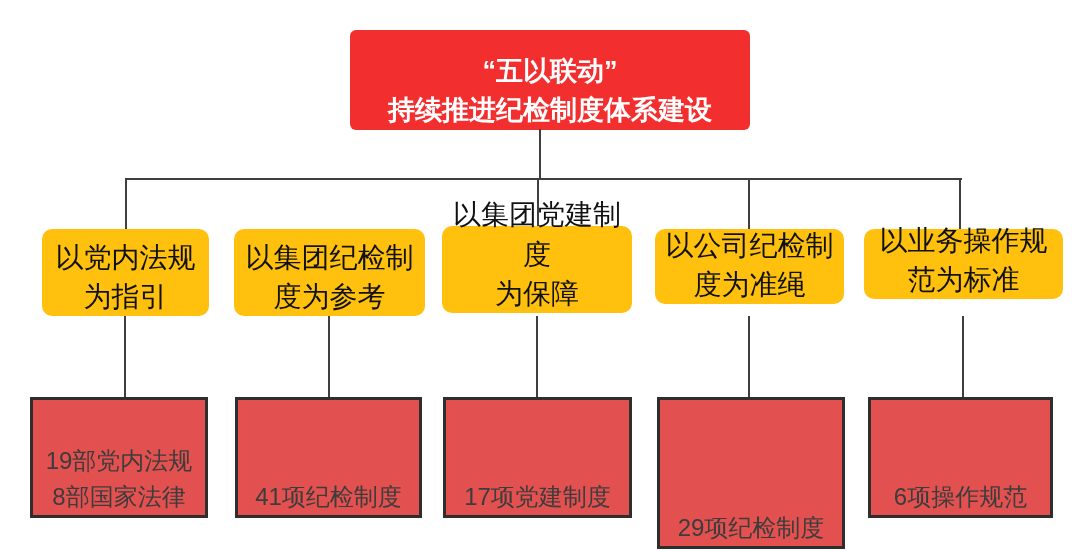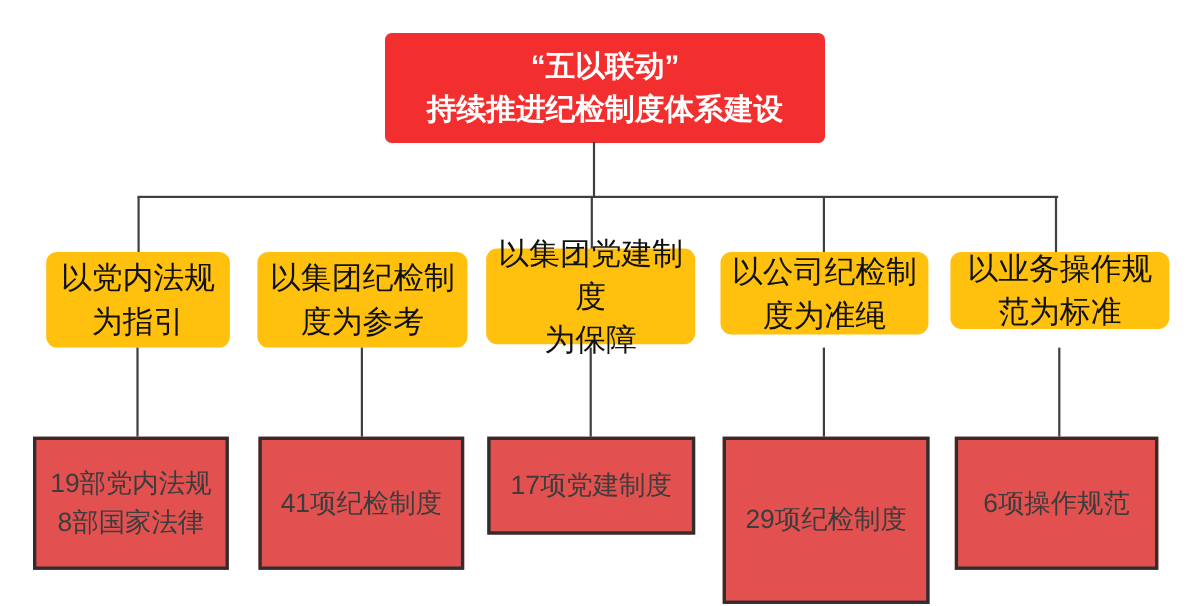--- a/index.html
+++ b/index.html
@@ -7,21 +7,21 @@
     position: relative;
     width: 1082px;
     height: 551px;
     background: #ffffff;
     font-family: "Liberation Sans", sans-serif;
     overflow: hidden;
   }
   .node {
     position: absolute;
     display: flex;
-    align-items: center;
+    align-items: flex-end;
     justify-content: center;
     text-align: center;
     box-sizing: border-box;
   }
   .node .label { white-space: pre-line; }
   .root-node {
     background: var(--root-bg, #F32E2E);
     border-radius: 6px;
     color: var(--root-text, #FFFFFF);
     font-size: 27px;
@@ -95,21 +95,21 @@
   <div class="line" style="left:748px; top:316px; width:2px; height:81px;"></div>
   <div class="line" style="left:962px; top:316px; width:2px; height:81px;"></div>
 
   <div class="node result-node" style="left:30px; top:397px; width:178px; height:121px;">
     <div class="label">19部党内法规
 8部国家法律</div>
   </div>
   <div class="node result-node" style="left:235px; top:397px; width:187px; height:121px;">
     <div class="label">41项纪检制度</div>
   </div>
-  <div class="node result-node" style="left:443px; top:397px; width:189px; height:89px;">
+  <div class="node result-node" style="left:443px; top:397px; width:189px; height:121px;">
     <div class="label">17项党建制度</div>
   </div>
   <div class="node result-node" style="left:657px; top:397px; width:188px; height:152px;">
     <div class="label">29项纪检制度</div>
   </div>
   <div class="node result-node" style="left:868px; top:397px; width:185px; height:121px;">
     <div class="label">6项操作规范</div>
   </div>
 
 </div>

